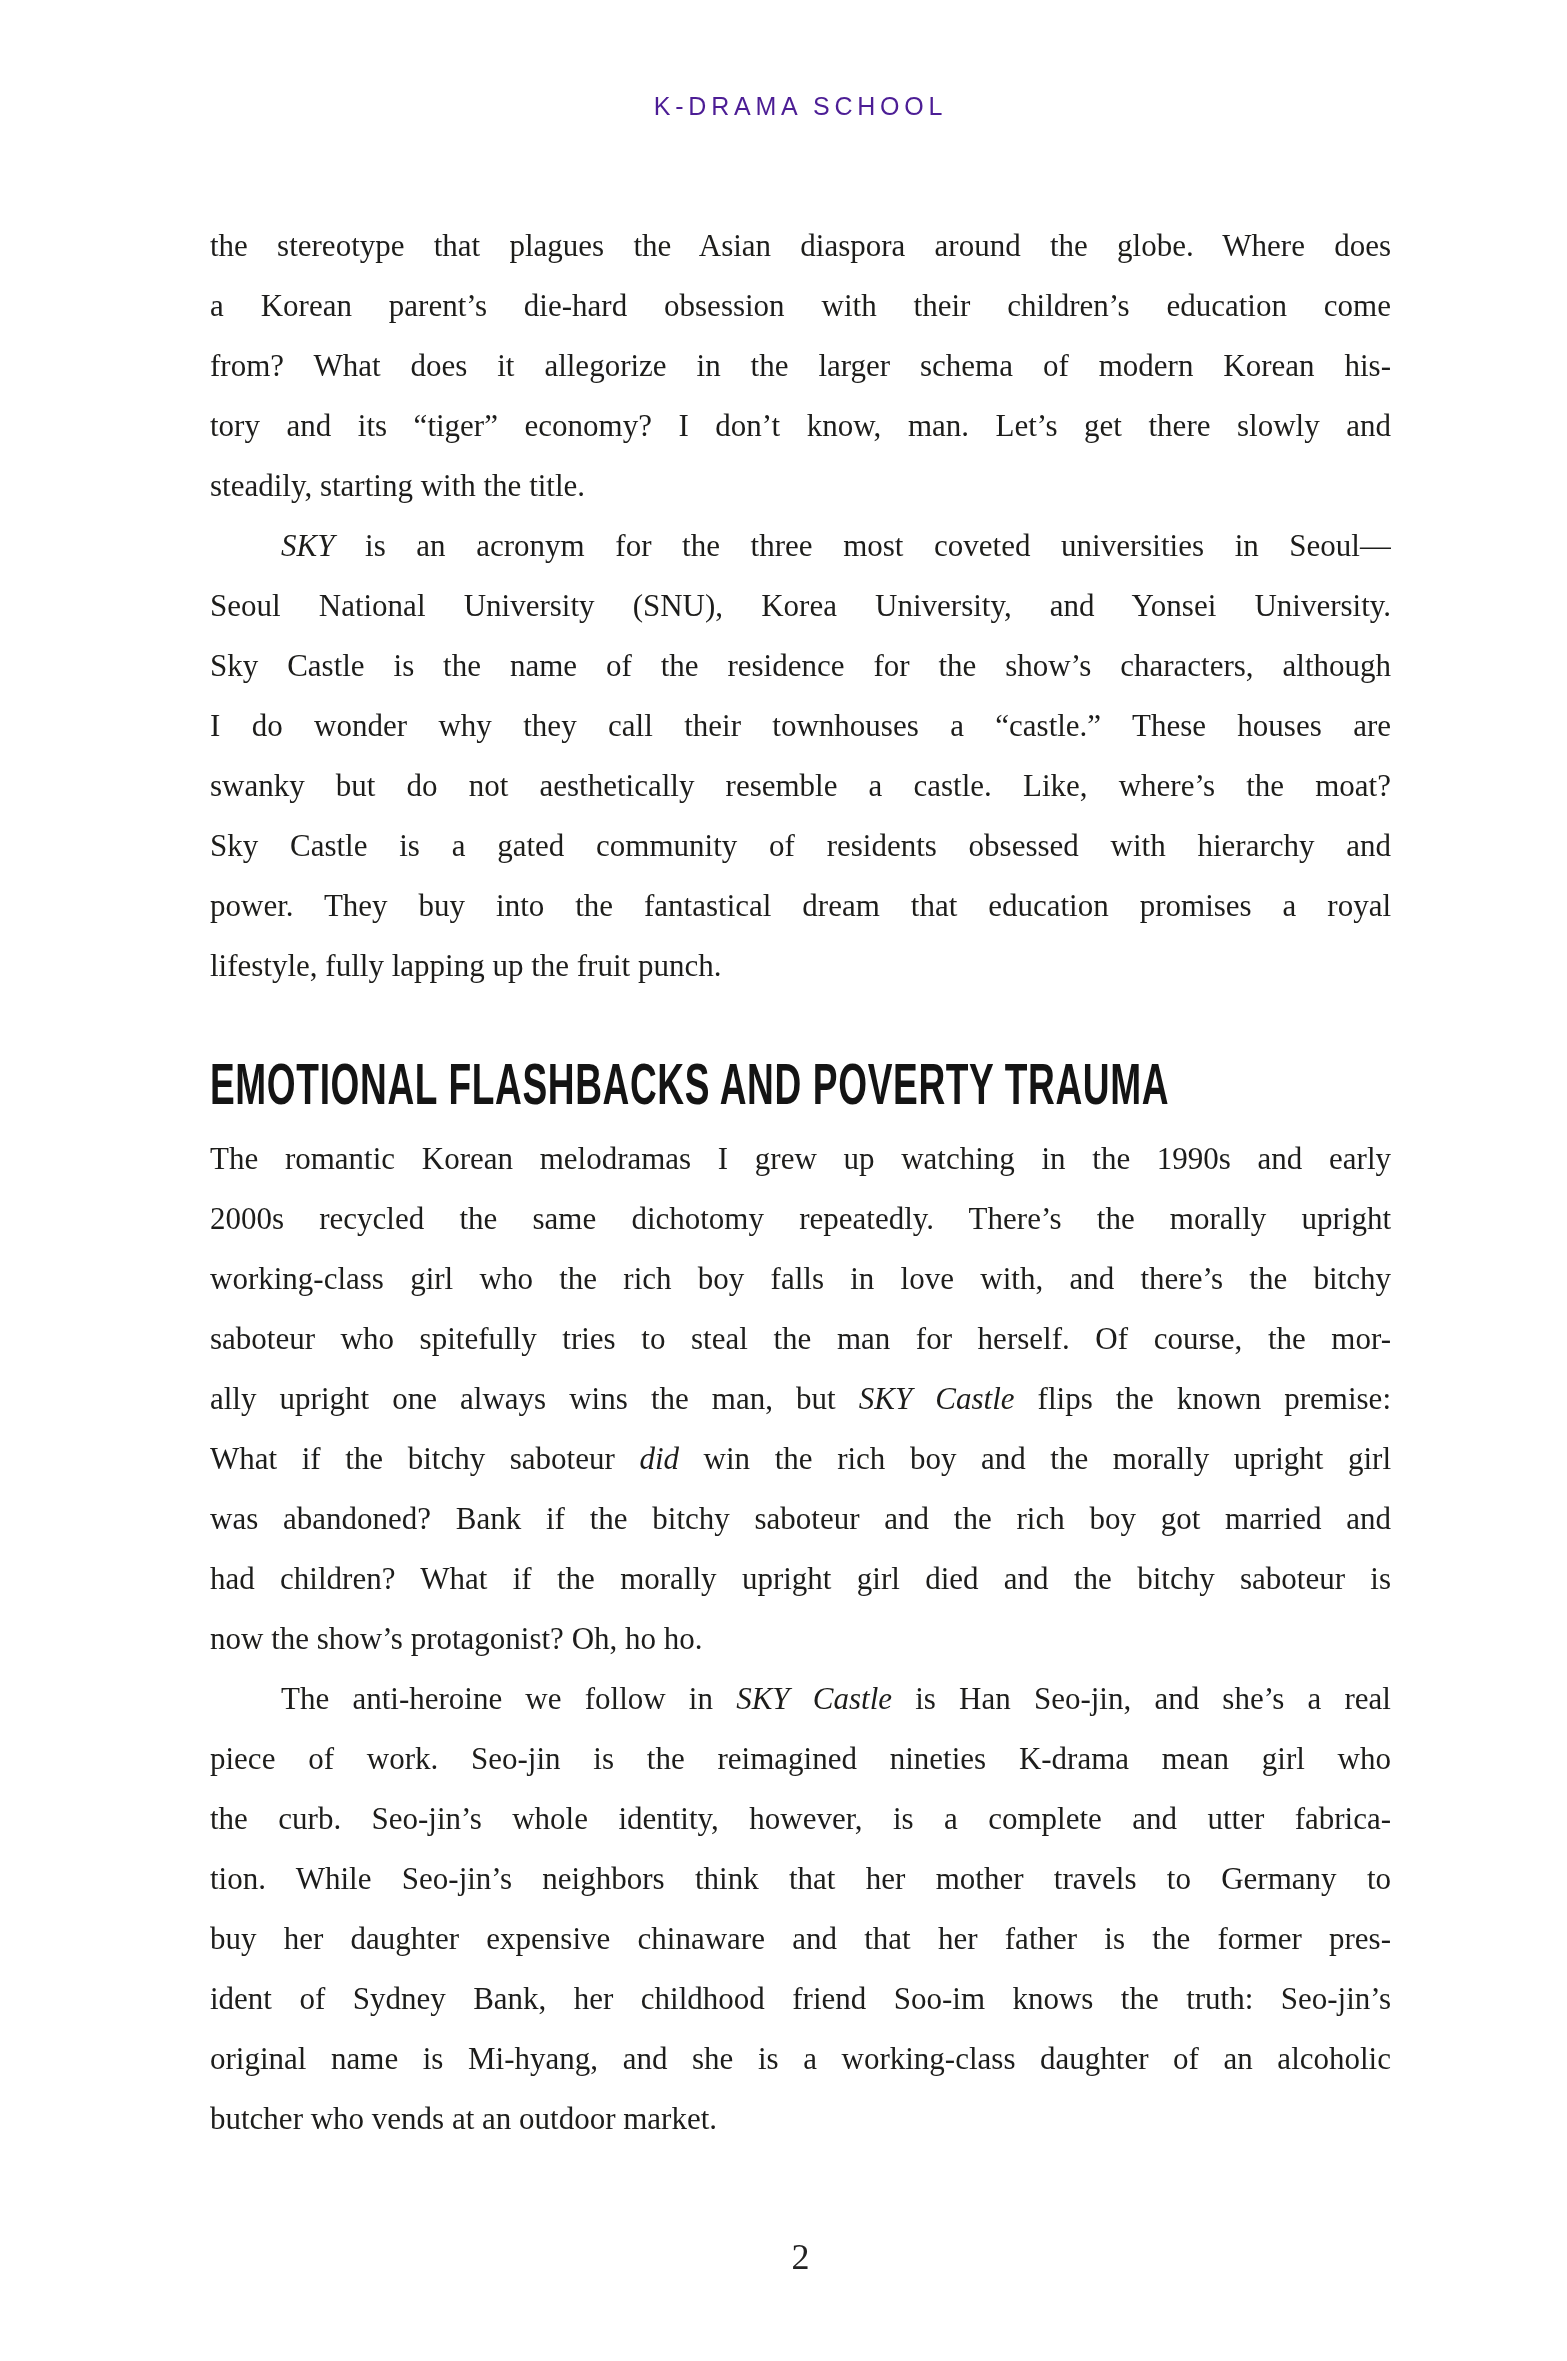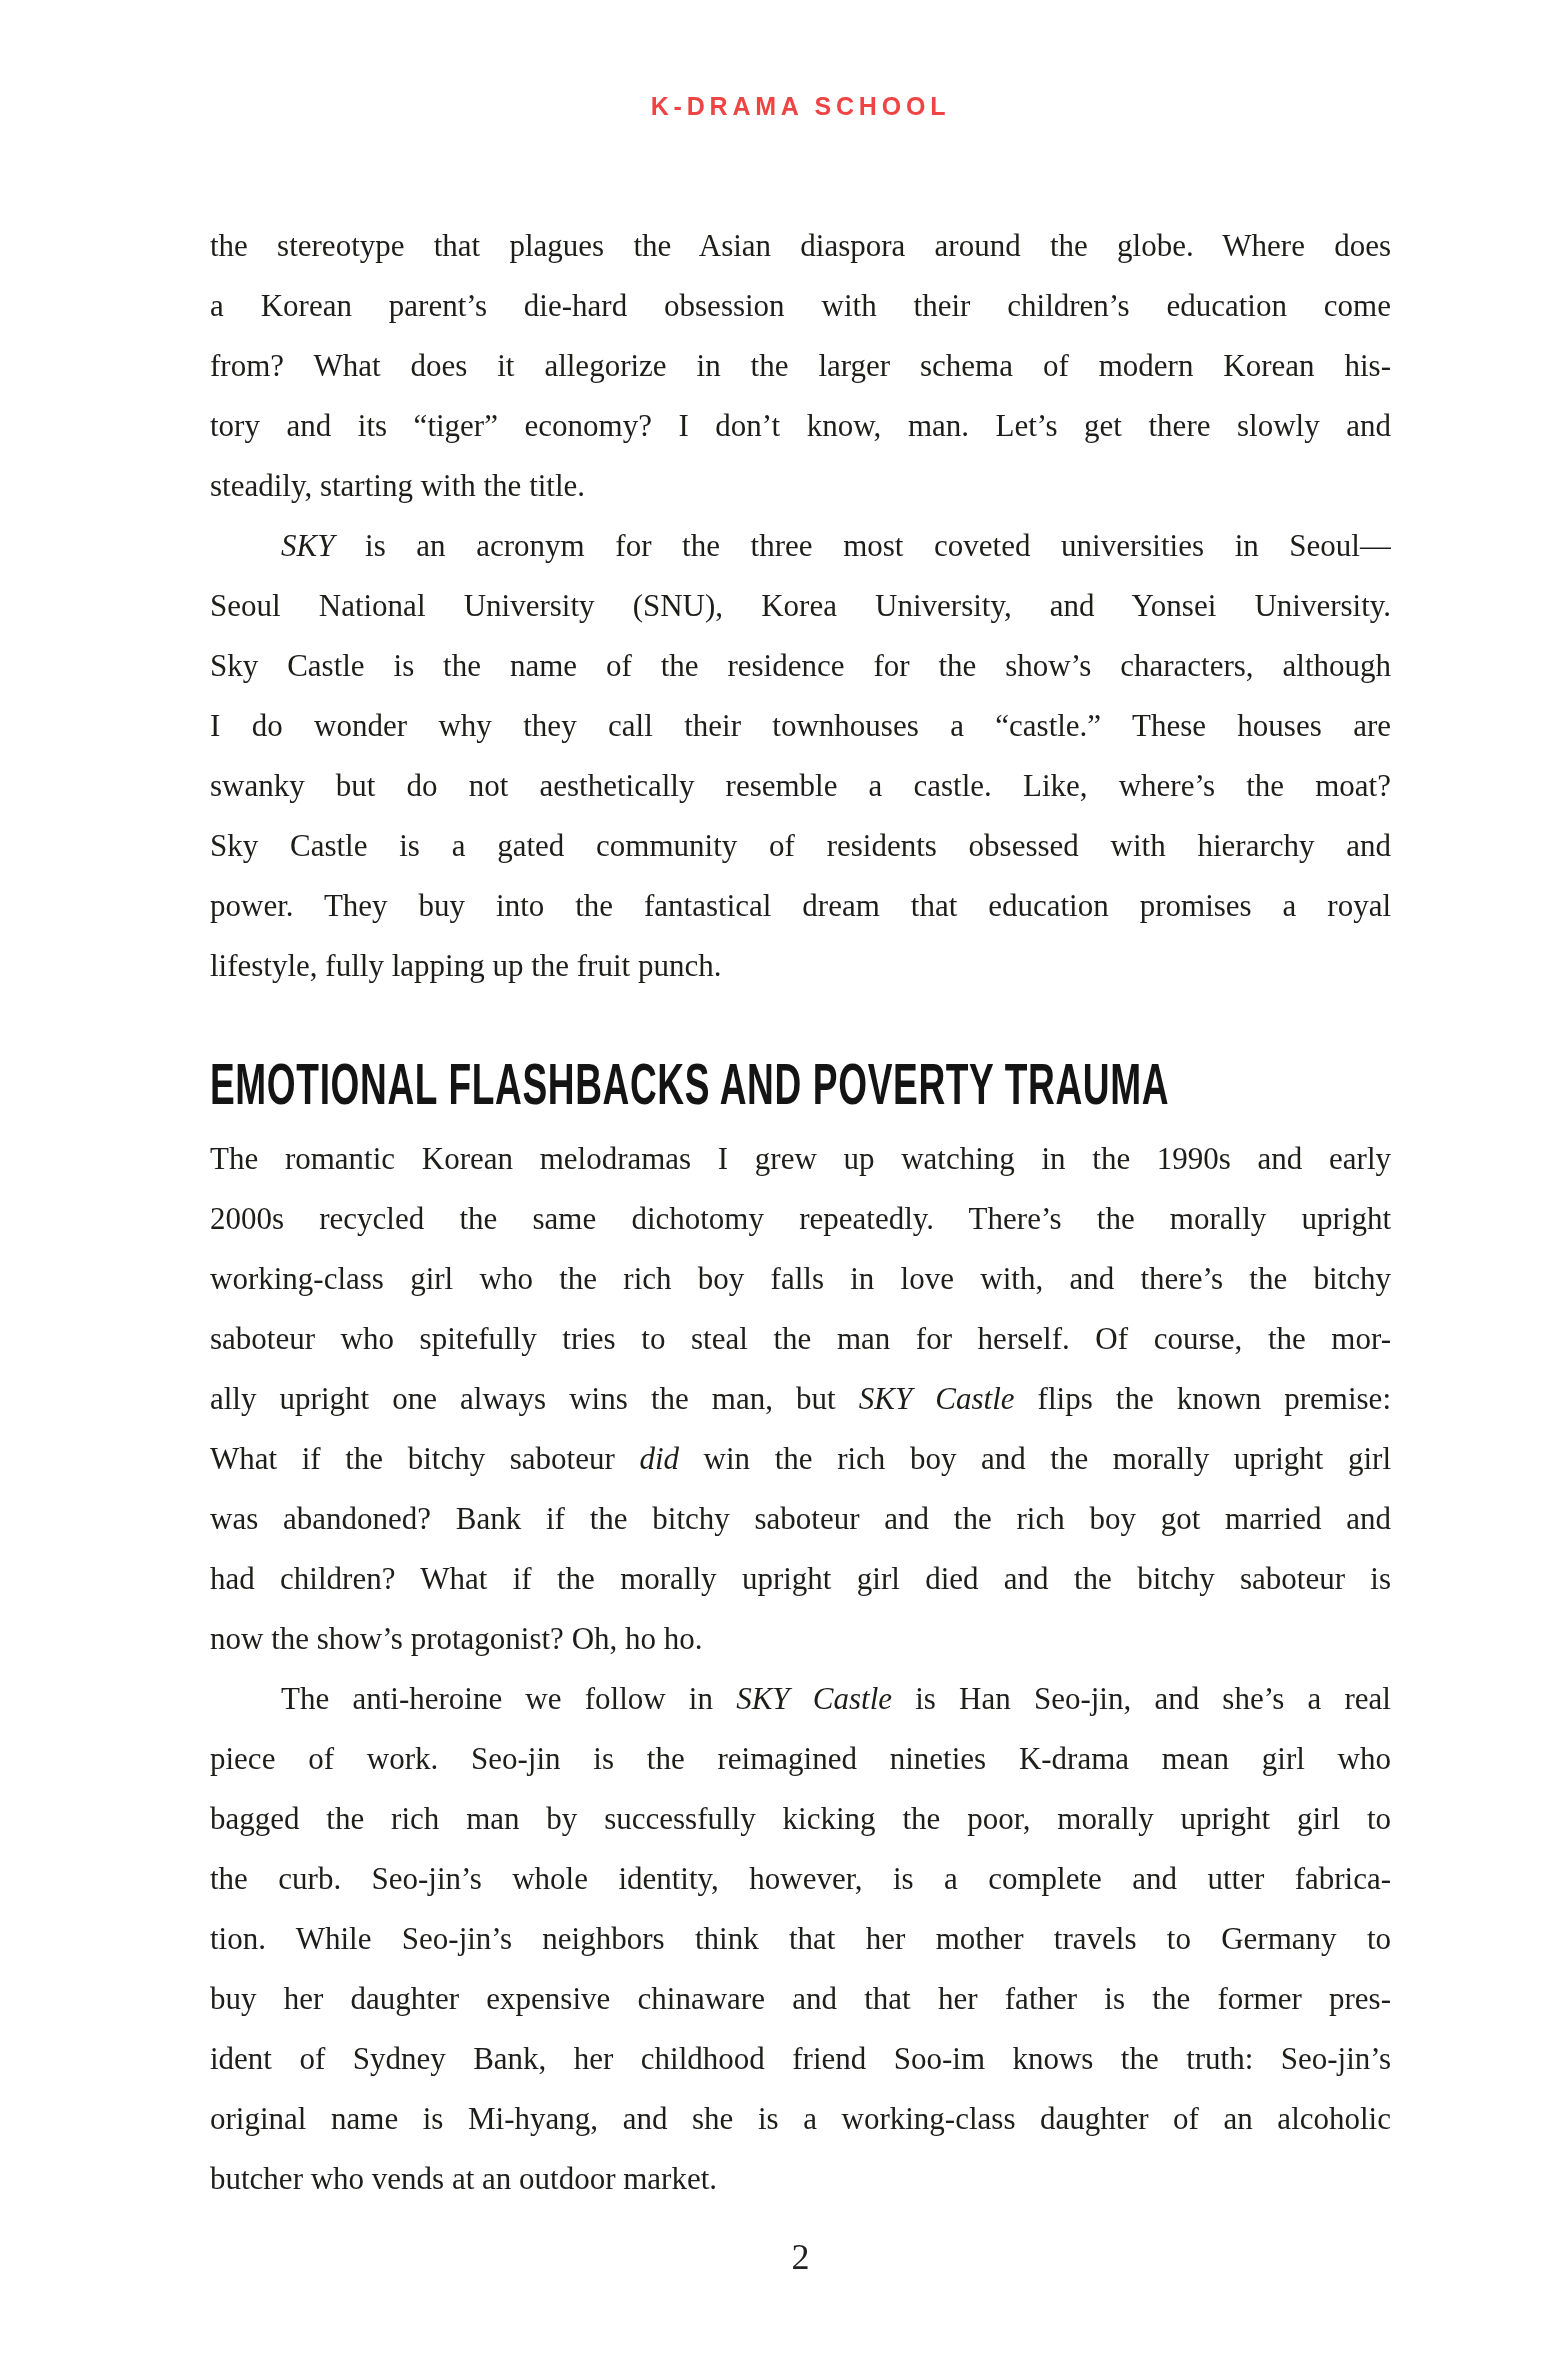--- a/index.html
+++ b/index.html
@@ -12,25 +12,25 @@
     color:#1d1d1b;
     overflow:hidden;
   }
   .running-header{
     position:absolute;
     top:92px;
     left:210px;
     width:1181px;
     text-align:center;
     font-family:"Liberation Sans", sans-serif;
-    font-weight:700;
+    font-weight:400;
     font-size:25px;
     letter-spacing:4.8px;
     line-height:29px;
-    color:#ef4444;
+    color:#4c1d95;
   }
   .content{
     position:absolute;
     top:216px;
     left:210px;
     width:1181px;
   }
   .paragraph{margin:0;}
   .line{
     font-size:31px;
@@ -107,21 +107,20 @@
         <div class="line">saboteur who spitefully tries to steal the man for herself. Of course, the mor-</div>
         <div class="line">ally upright one always wins the man, but <i>SKY Castle</i> flips the known premise:</div>
         <div class="line">What if the bitchy saboteur <i>did</i> win the rich boy and the morally upright girl</div>
         <div class="line">was abandoned? Bank if the bitchy saboteur and the rich boy got married and</div>
         <div class="line">had children? What if the morally upright girl died and the bitchy saboteur is</div>
         <div class="line last">now the show’s protagonist? Oh, ho ho.</div>
       </div>
       <div class="paragraph">
         <div class="line indent">The anti-heroine we follow in <i>SKY Castle</i> is Han Seo-jin, and she’s a real</div>
         <div class="line">piece of work. Seo-jin is the reimagined nineties K-drama mean girl who</div>
-        <div class="line">bagged the rich man by successfully kicking the poor, morally upright girl to</div>
         <div class="line">the curb. Seo-jin’s whole identity, however, is a complete and utter fabrica-</div>
         <div class="line">tion. While Seo-jin’s neighbors think that her mother travels to Germany to</div>
         <div class="line">buy her daughter expensive chinaware and that her father is the former pres-</div>
         <div class="line">ident of Sydney Bank, her childhood friend Soo-im knows the truth: Seo-jin’s</div>
         <div class="line">original name is Mi-hyang, and she is a working-class daughter of an alcoholic</div>
         <div class="line last">butcher who vends at an outdoor market.</div>
       </div>
     </div>
 
   <div class="page-number">2</div>

